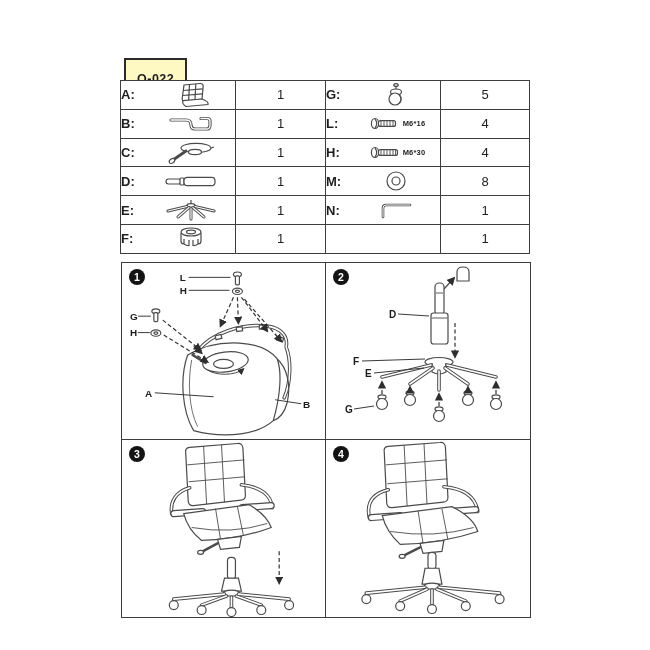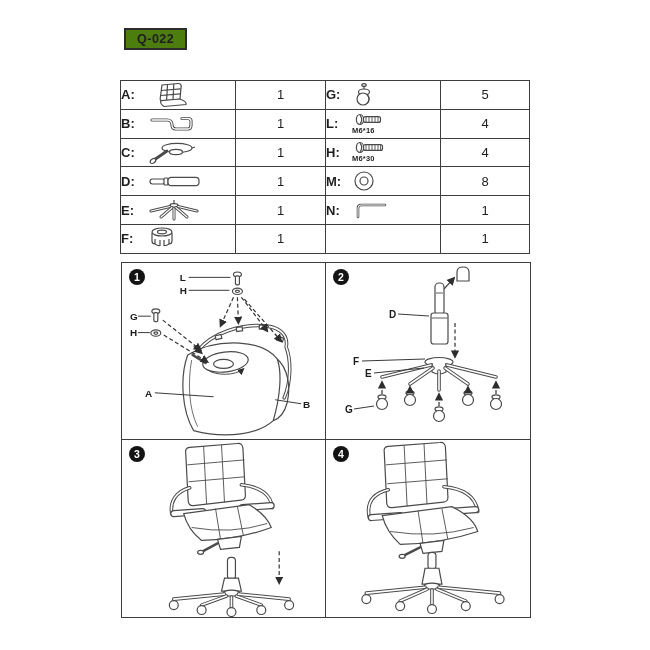--- a/index.html
+++ b/index.html
@@ -2,32 +2,32 @@
 <html><head>
 <meta charset="utf-8">
 <style>
   html,body{margin:0;padding:0;}
   body{
     width:650px;height:650px;background:#ffffff;position:relative;
     font-family:"Liberation Sans", sans-serif;color:#1e1e1e;overflow:hidden;
   }
   .sheet{position:absolute;inset:0;background:#ffffff;}
   .model-box{
-    position:absolute;left:124px;top:28px;border:2px solid #2b2b2b;
-    padding:2px 11px;font-size:12.5px;font-weight:bold;letter-spacing:.5px;background:#4d7c0f;
+    position:absolute;left:124px;top:58px;border:2px solid #2b2b2b;
+    padding:12px 11px;font-size:12.5px;font-weight:bold;letter-spacing:.5px;background:#fef9c3;
   }
   table.parts{
     position:absolute;left:120px;top:80px;border-collapse:collapse;table-layout:fixed;
     width:409px;background:#fff;
   }
   table.parts td{border:1.6px solid #3d3d3d;height:27.8px;padding:0;vertical-align:middle;}
   td.part-cell{padding-left:7px;}
   .part-inner{display:flex;align-items:center;height:100%;}
   .p-label{font-size:13px;font-weight:600;width:26px;flex:0 0 26px;}
-  .p-icon{flex:1;display:flex;flex-direction:column;justify-content:center;line-height:0;}
+  .p-icon{flex:1;display:flex;flex-direction:row;align-items:center;justify-content:center;line-height:0;}
   .p-note{font-size:7.5px;font-weight:bold;line-height:8px;margin-top:1px;letter-spacing:.2px;}
   td.qty-cell{text-align:center;font-size:13px;}
   .steps{
     position:absolute;left:121px;top:262px;width:408px;height:354px;
     border:1.6px solid #3d3d3d;display:grid;grid-template-columns:1fr 1fr;grid-template-rows:1fr 1fr;background:#fff;
   }
   .panel{position:relative;}
   .panel.b-r{border-right:1.6px solid #3d3d3d;}
   .panel.b-b{border-bottom:1.6px solid #3d3d3d;}
   .badge{

